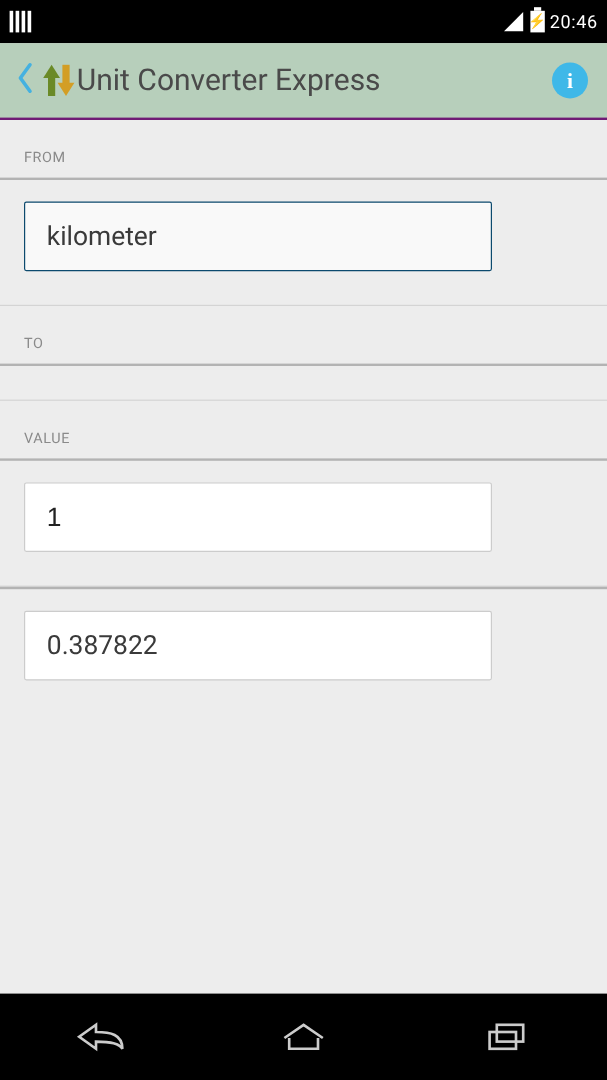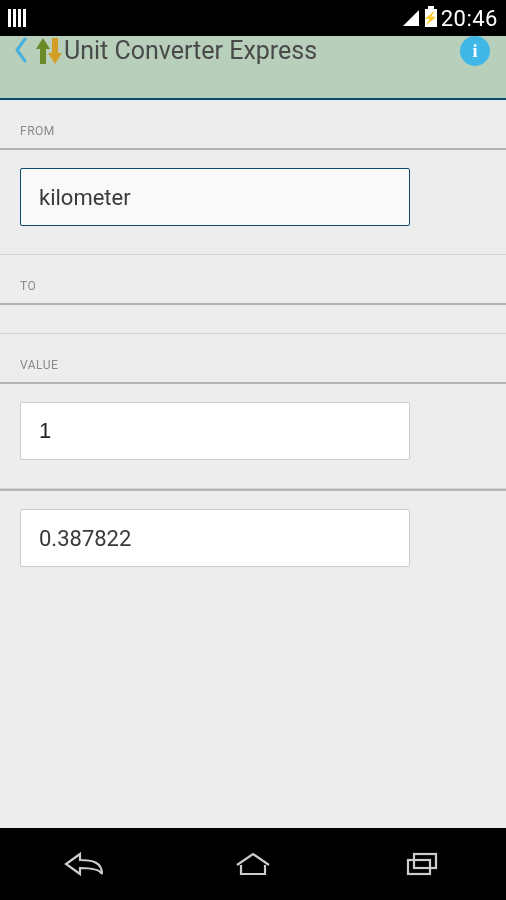--- a/index.html
+++ b/index.html
@@ -31,28 +31,29 @@
   }
   .battery {
     width: 12px; height: 18px; background: #fff; position: relative; display:flex; align-items:center; justify-content:center;
   }
   .battery::before {
     content: ""; position: absolute; top: -3px; left: 3px; width: 6px; height: 3px; background: #fff;
   }
   .bolt {
     color:#000; font-size:12px; line-height:1;
   }
-  .clock { font-size: 22px; font-weight: 400; letter-spacing: 0.5px; }
+  .clock { font-size: 15px; font-weight: 400; letter-spacing: 0.5px; }
 
   
   .app-bar {
     height: 64px;
     background: #b7cfbb;
-    border-bottom: 2px solid #0c4a6e;
-    display: flex;
+    border-bottom: 2px solid #701a75;
+    display: flex;
+    align-items: center;
     padding: 0 10px;
     color: #555;
   }
   .back-chevron {
     color: #45b1e0;
     font-size: 32px;
     padding-right: 0;
     line-height: 1;
     font-weight: 300;
     width: 22px;

